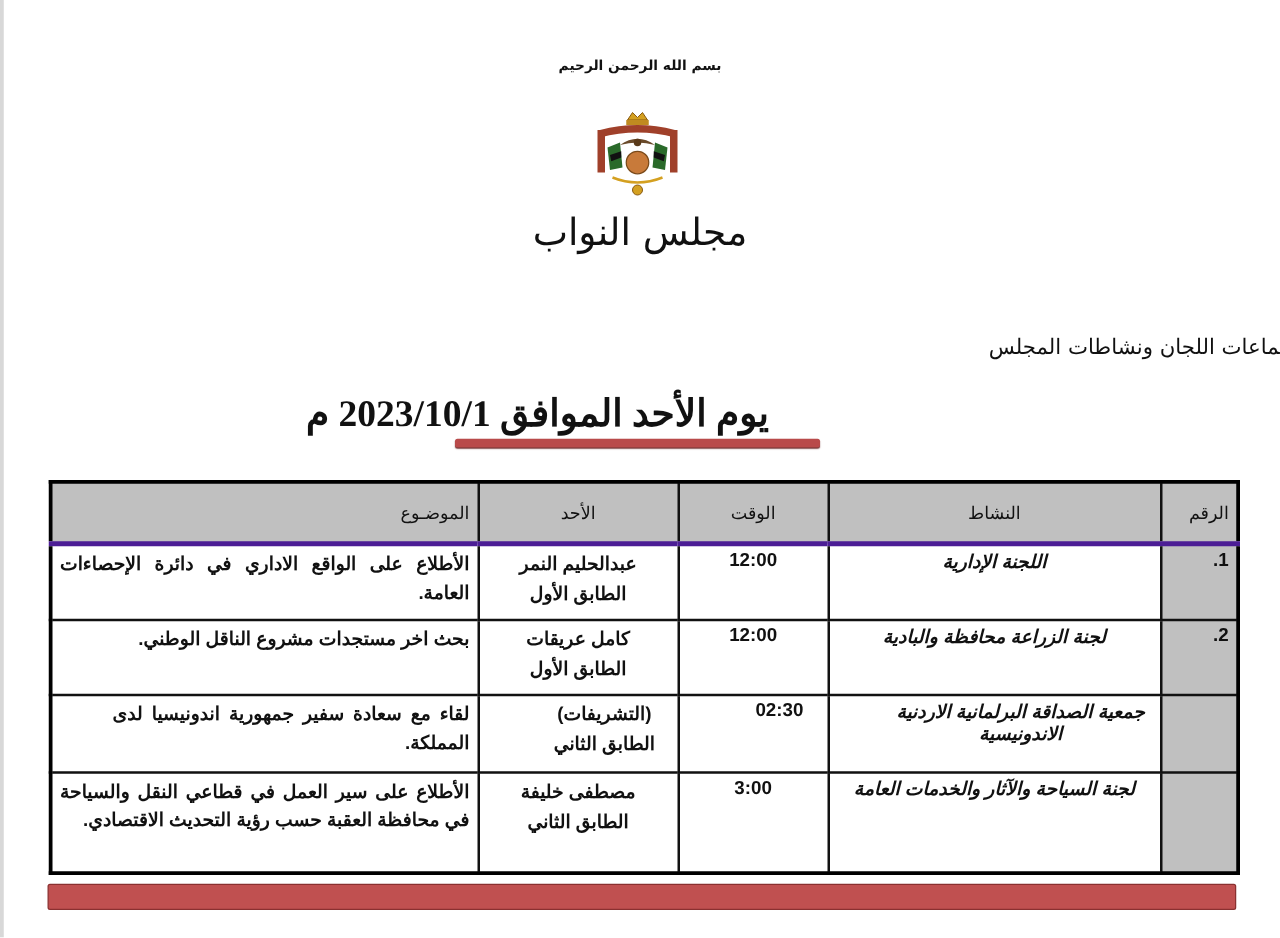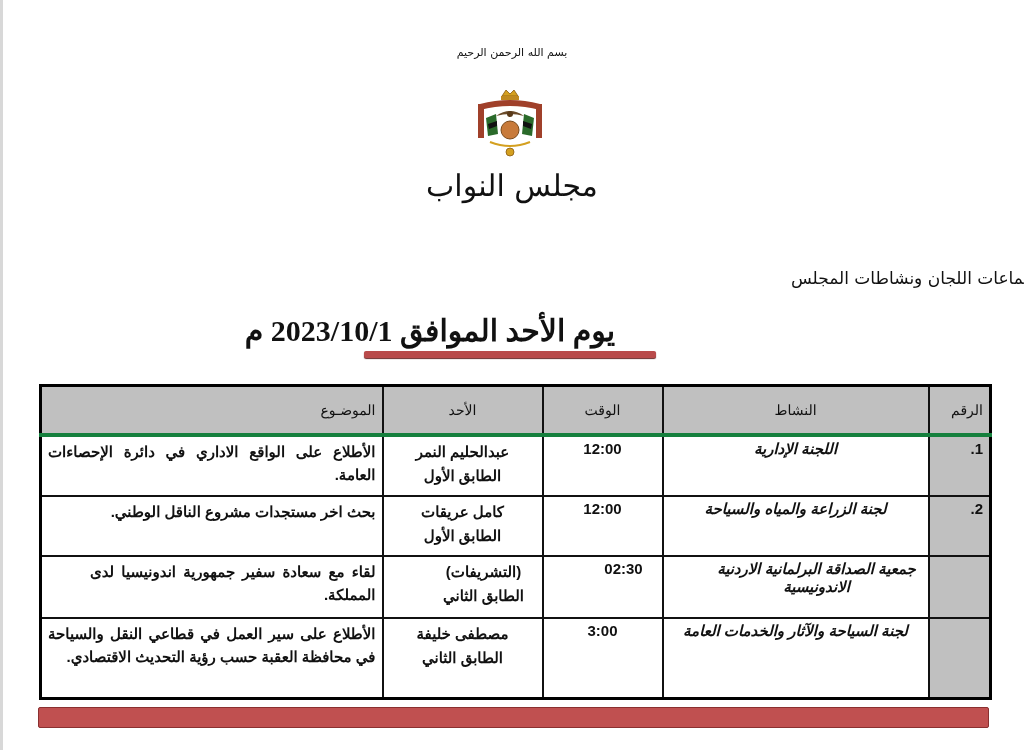--- a/index.html
+++ b/index.html
@@ -3,21 +3,21 @@
 <meta charset="utf-8">
 <style>
   html, body { margin: 0; padding: 0; }
   body {
     width: 1024px; height: 750px; background: #ffffff; position: relative; overflow: hidden;
     font-family: "DejaVu Sans", "Liberation Sans", sans-serif; color: #111;
   }
   .left-edge { position: absolute; left: 0; top: 0; width: 3px; height: 750px; background: #d8d8d8; }
   .basmala {
     position: absolute; left: 0; width: 1024px; top: 46px; text-align: center;
-    font-size: 11px; font-weight: normal; direction: rtl;
+    font-size: 11px; font-weight: bold; direction: rtl;
   }
   .emblem { position: absolute; left: 470px; top: 88px; width: 80px; height: 72px; }
   .parliament-name {
     position: absolute; left: 0; width: 1024px; top: 168px; text-align: center;
     font-family: "DejaVu Serif", serif; font-size: 30px; direction: rtl; letter-spacing: -1px;
   }
   .subtitle {
     position: absolute; left: 0; width: 1024px; top: 268px; text-align: right;
     font-size: 17px; font-weight: normal; direction: rtl; padding-left: 20px;
   }
@@ -33,21 +33,21 @@
     position: absolute; left: 39px; top: 384px; width: 950px;
     border-collapse: collapse; direction: rtl; table-layout: fixed;
     border: 3px solid #000;
   }
   table.schedule td, table.schedule th {
     border: 2px solid #111; vertical-align: top; padding: 3px 6px;
     font-size: 15px; font-weight: bold; font-family: "Liberation Sans", sans-serif;
   }
   table.schedule th {
     background: #c0c0c0; font-weight: normal; font-size: 14px; height: 40px; vertical-align: middle;
-    border-bottom: 4px solid #15803d;
+    border-bottom: 4px solid #4c1d95;
   }
   th.col-num { font-size: 18px; font-weight: bold; text-align: right; }
   th.col-topic { text-align: right; padding-right: 20px; }
   td.num-cell { background: #c0c0c0; text-align: right; font-size: 14px; padding-top: 12px; }
   td.activity-cell { text-align: center; padding-top: 8px; font-style: italic; }
   td.time-cell { text-align: center; font-size: 17px; padding-top: 6px; }
   td.hall-cell { text-align: center; font-weight: normal; font-size: 16px; line-height: 24px; }
   td.topic-cell { text-align: justify; font-weight: normal; font-size: 16px; line-height: 23px; }
   tr.row1 td { height: 52px; }
   tr.row2 td { height: 52px; }
@@ -121,21 +121,21 @@
       <td class="activity-cell">اللجنة الإدارية</td>
       <td class="time-cell">12:00</td>
       <td class="hall-cell">
         <div>عبدالحليم النمر</div>
         <div>الطابق الأول</div>
       </td>
       <td class="topic-cell">الأطلاع على الواقع الاداري في دائرة الإحصاءات العامة.</td>
     </tr>
     <tr class="row2">
       <td class="num-cell">2.</td>
-      <td class="activity-cell">لجنة الزراعة والمياه والسياحة</td>
+      <td class="activity-cell">لجنة الزراعة محافظة والبادية</td>
       <td class="time-cell">12:00</td>
       <td class="hall-cell">
         <div>كامل عريقات</div>
         <div>الطابق الأول</div>
       </td>
       <td class="topic-cell">بحث اخر مستجدات مشروع الناقل الوطني.</td>
     </tr>
     <tr class="row3">
       <td class="num-cell"></td>
       <td class="activity-cell">جمعية الصداقة البرلمانية الاردنية الاندونيسية</td>

